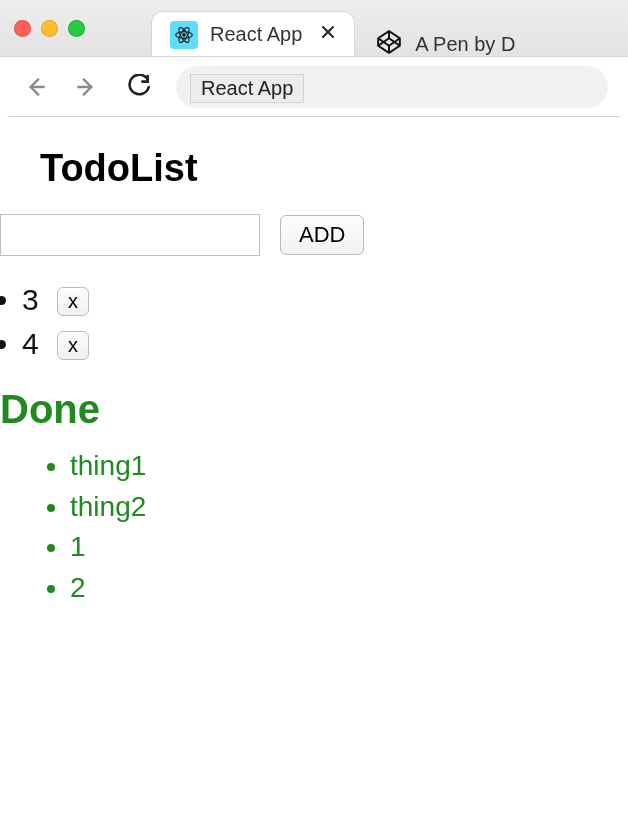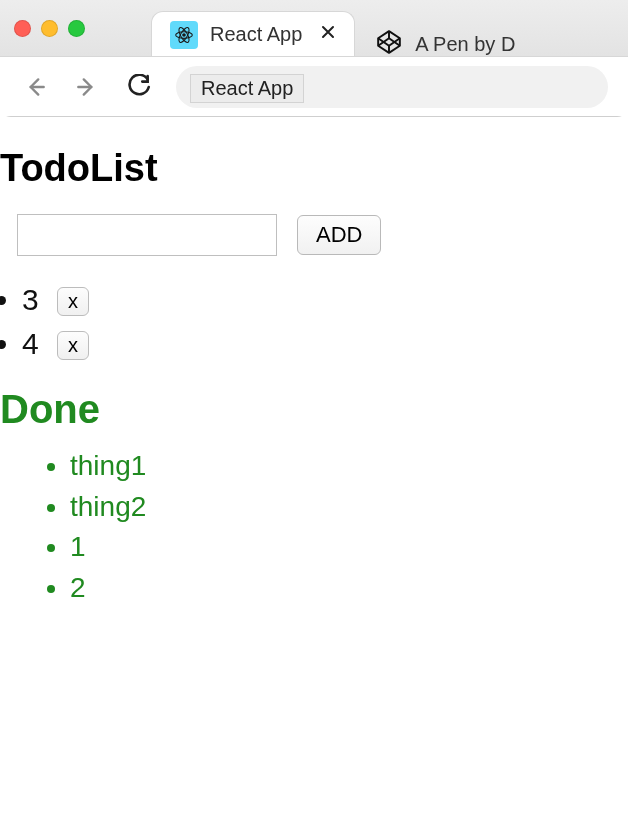--- a/index.html
+++ b/index.html
@@ -117,26 +117,25 @@
       font-size: 20px;
       color:#222;
       z-index: 3;
     }
 
     
     .page {
       padding: 20px 0 0 0;
     }
     h1 {
-      font-size: 38px; font-weight: 800; margin: 10px 0 24px 0;
+      font-size: 38px; font-weight: 800; margin: 10px 0 24px 0; padding-left: 40px;
     }
     .row-add {
       display:flex; align-items:center; gap: 20px;
       margin-bottom: 22px;
-      padding-left: 17px;
     }
     .task-input {
       width: 260px; height: 42px;
       border: 1px solid #bfbfbf;
       background:#fff;
       font-size: 20px;
       padding: 4px 8px;
     }
     .add-btn {
       border:1px solid #b9b9b9;

